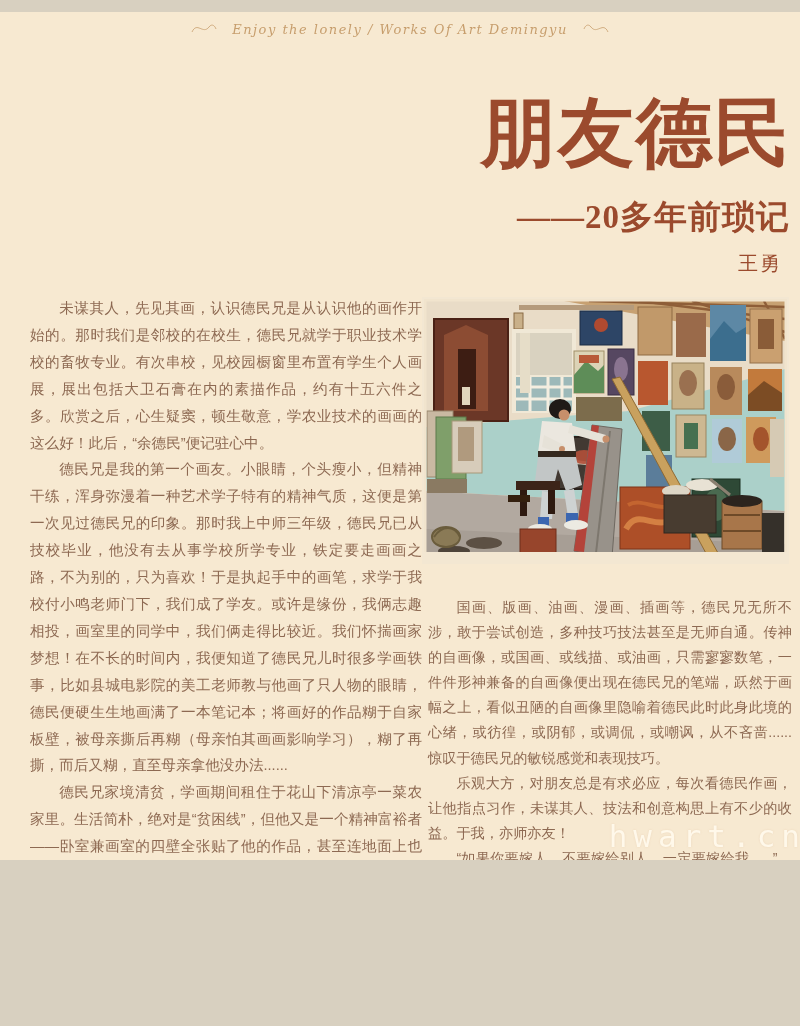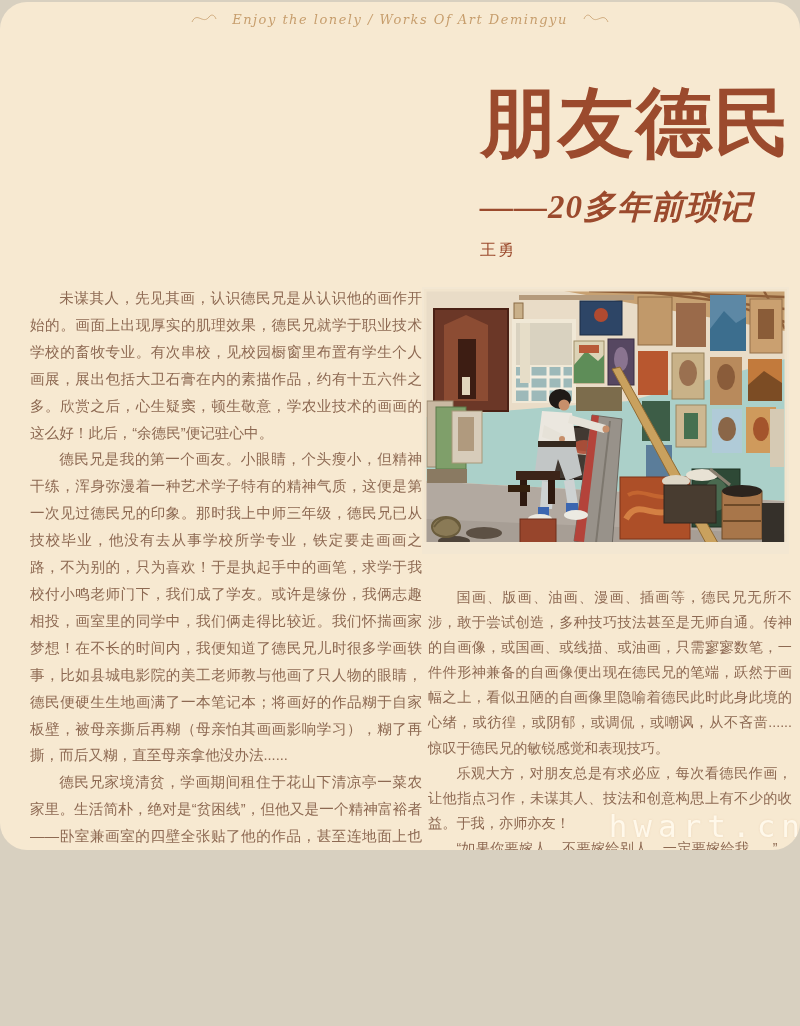--- a/index.html
+++ b/index.html
@@ -1,60 +1,59 @@
 <!DOCTYPE html>
 <html lang="zh"><head>
 <meta charset="utf-8">
 <style>
   html,body{margin:0;padding:0;}
   body{background:#d8d0c0;}
   .page{
     position:relative;
     width:800px;height:848px;
-    margin:2px auto;
+    margin:12px auto;
     background:#f7e9d1;
     overflow:hidden;
     font-family:"Liberation Sans", sans-serif;
-    border-radius:27px;
   }
   
   .script-header{
     position:absolute;top:10px;left:0;right:0;
     text-align:center;
     font-family:"DejaVu Serif", serif;
     font-style:italic;
     font-size:13px;
     letter-spacing:1.5px;
     color:#c79e6d;
   }
   .script-header .flourish{display:inline-block;vertical-align:middle;margin:0 10px;opacity:.8;}
   
   .title-block{
     position:absolute;top:74px;right:8px;
+    text-align:right;
     color:#9b4a2d;
     font-family:"Liberation Serif", serif;
   }
   .main-title{
     margin:0;
     font-size:76px;
     font-weight:700;
     line-height:1.25;
     letter-spacing:2px;
     color:#9b4a2d;
   }
   .sub-title{
     margin:14px 2px 0 0;
     font-size:33px;
     font-weight:700;
     letter-spacing:1px;
-    font-style:italic;
   }
   .author{
     margin:10px 10px 0 0;
-    font-size:16px;
+    font-size:20px;
     letter-spacing:2px;
   }
   
   .col{
     position:absolute;
     color:#8d6952;
     text-align:justify;
   }
   .col p{margin:0;text-indent:2em;}
   .left-col{
@@ -100,21 +99,21 @@
     </span>
   </div>
 
   <div class="title-block">
     <h1 class="main-title">朋友德民</h1>
     <div class="sub-title">——20多年前琐记</div>
     <div class="author">王勇</div>
   </div>
 
   <div class="col left-col">
-    <p>未谋其人，先见其画，认识德民兄是从认识他的画作开始的。画面上出现厚实的肌理效果，德民兄就学于职业技术学校的畜牧专业。有次串校，见校园橱窗里布置有学生个人画展，展出包括大卫石膏在内的素描作品，约有十五六件之多。欣赏之后，心生疑窦，顿生敬意，学农业技术的画画的这么好！此后，“余德民”便记驻心中。</p>
+    <p>未谋其人，先见其画，认识德民兄是从认识他的画作开始的。那时我们是邻校的在校生，德民兄就学于职业技术学校的畜牧专业。有次串校，见校园橱窗里布置有学生个人画展，展出包括大卫石膏在内的素描作品，约有十五六件之多。欣赏之后，心生疑窦，顿生敬意，学农业技术的画画的这么好！此后，“余德民”便记驻心中。</p>
     <p>德民兄是我的第一个画友。小眼睛，个头瘦小，但精神干练，浑身弥漫着一种艺术学子特有的精神气质，这便是第一次见过德民兄的印象。那时我上中师三年级，德民兄已从技校毕业，他没有去从事学校所学专业，铁定要走画画之路，不为别的，只为喜欢！于是执起手中的画笔，求学于我校付小鸣老师门下，我们成了学友。或许是缘份，我俩志趣相投，画室里的同学中，我们俩走得比较近。我们怀揣画家梦想！在不长的时间内，我便知道了德民兄儿时很多学画轶事，比如县城电影院的美工老师教与他画了只人物的眼睛，德民便硬生生地画满了一本笔记本；将画好的作品糊于自家板壁，被母亲撕后再糊（母亲怕其画画影响学习），糊了再撕，而后又糊，直至母亲拿他没办法......</p>
     <p>德民兄家境清贫，学画期间租住于花山下清凉亭一菜农家里。生活简朴，绝对是“贫困线”，但他又是一个精神富裕者——卧室兼画室的四壁全张贴了他的作品，甚至连地面上也铺满了画作。尽管生活拮据，但对绘画颜料等材料的投入却是“出手阔绰”，从不吝啬。记得有次创作一张油画，为了制作类似于木板纹理的效果，见德民兄将整支颜料直接挤抹于画面上，画面上出现厚实的肌理效果，一支颜料很快用完，（看着瘪平的颜料管，德民兄打趣地说“看，今天的生活费又没了！”）此举是我不曾尝试的，也是我第一次感受油画的肌理美。</p>
   </div>
 
   <div class="photo-wrap">
     <svg width="363" height="263" viewBox="0 0 363 263">
 
       <rect x="0" y="0" width="363" height="263" fill="#f1e4cd"></rect>
 
       <rect x="2" y="2" width="359" height="259" fill="#e9dcc7"></rect>

